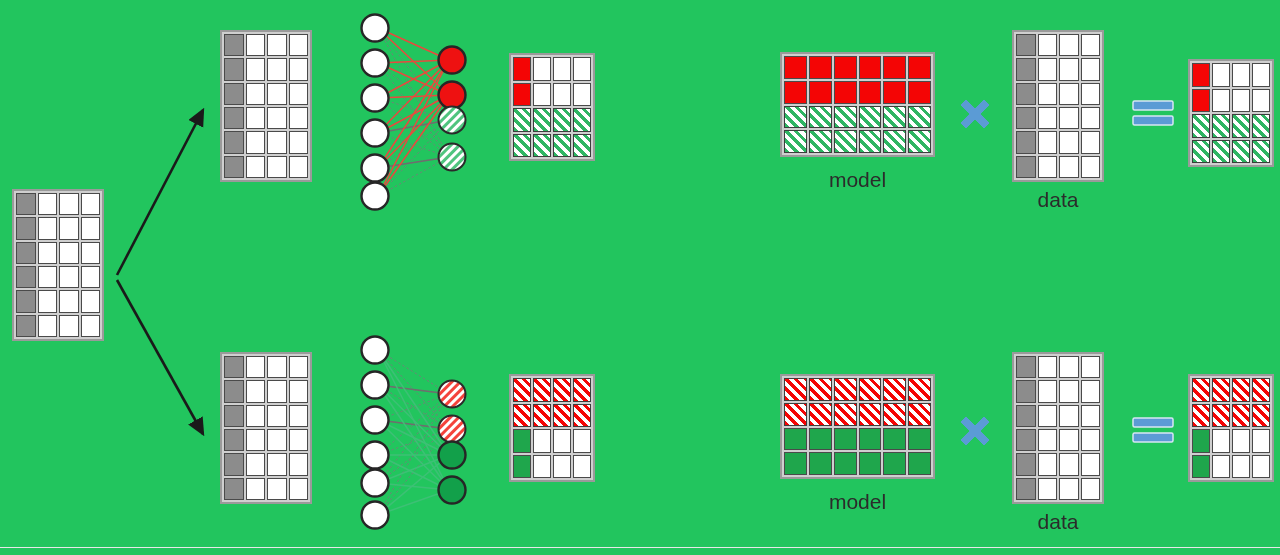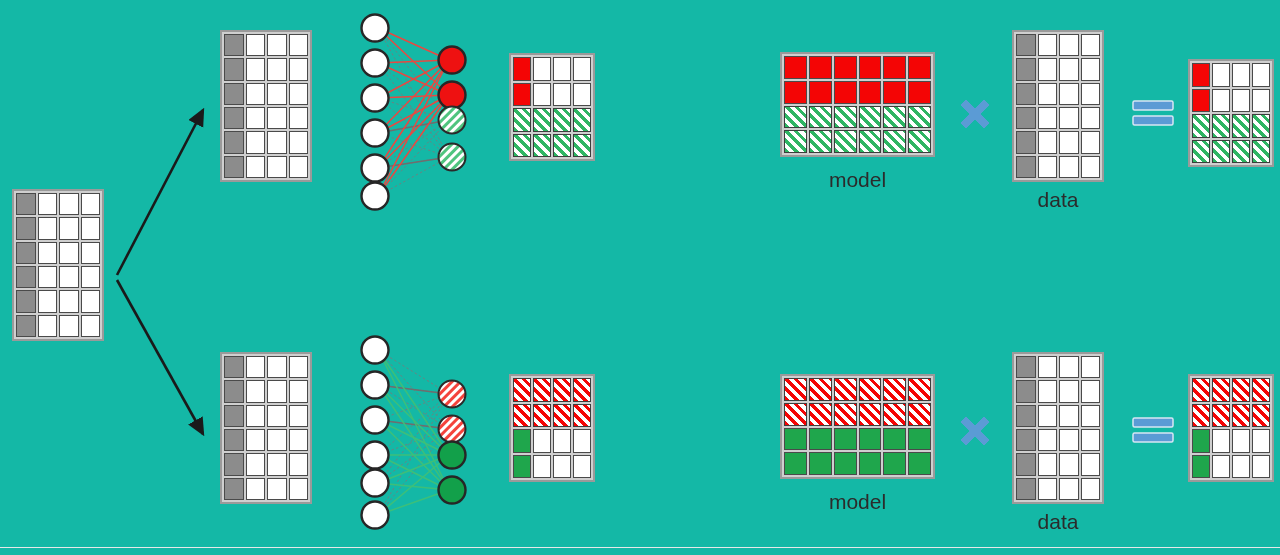--- a/index.html
+++ b/index.html
@@ -5,21 +5,21 @@
   * { box-sizing: border-box; }
   html, body {
     margin: 0; padding: 0;
     background: #ffffff;
     font-family: "Liberation Sans", sans-serif;
   }
   #canvas {
     position: relative;
     width: 1280px;
     height: 555px;
-    background: #14b8a6;
+    background: #22c55e;
     overflow: hidden;
     padding-left: 44px;
   }
 
   
   .matrix {
     position: absolute;
     display: grid;
     background: #cfcfcf;
     border: 2px solid #9a9a9a;

